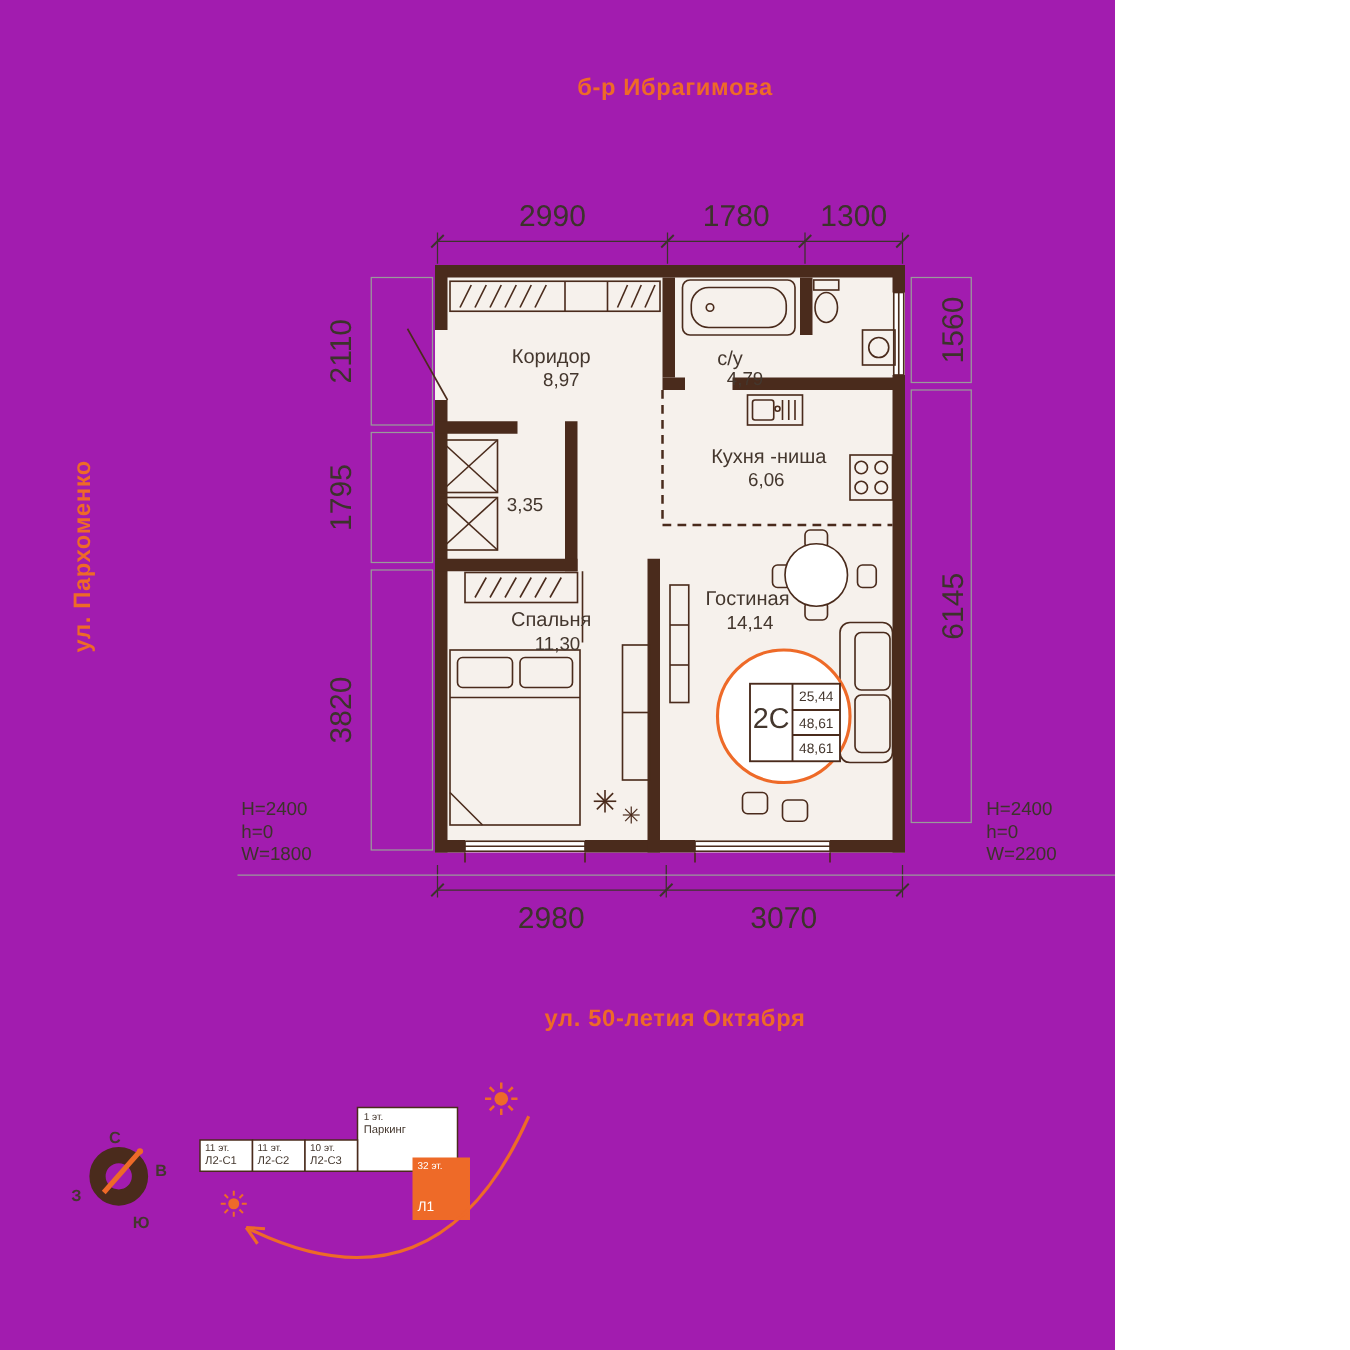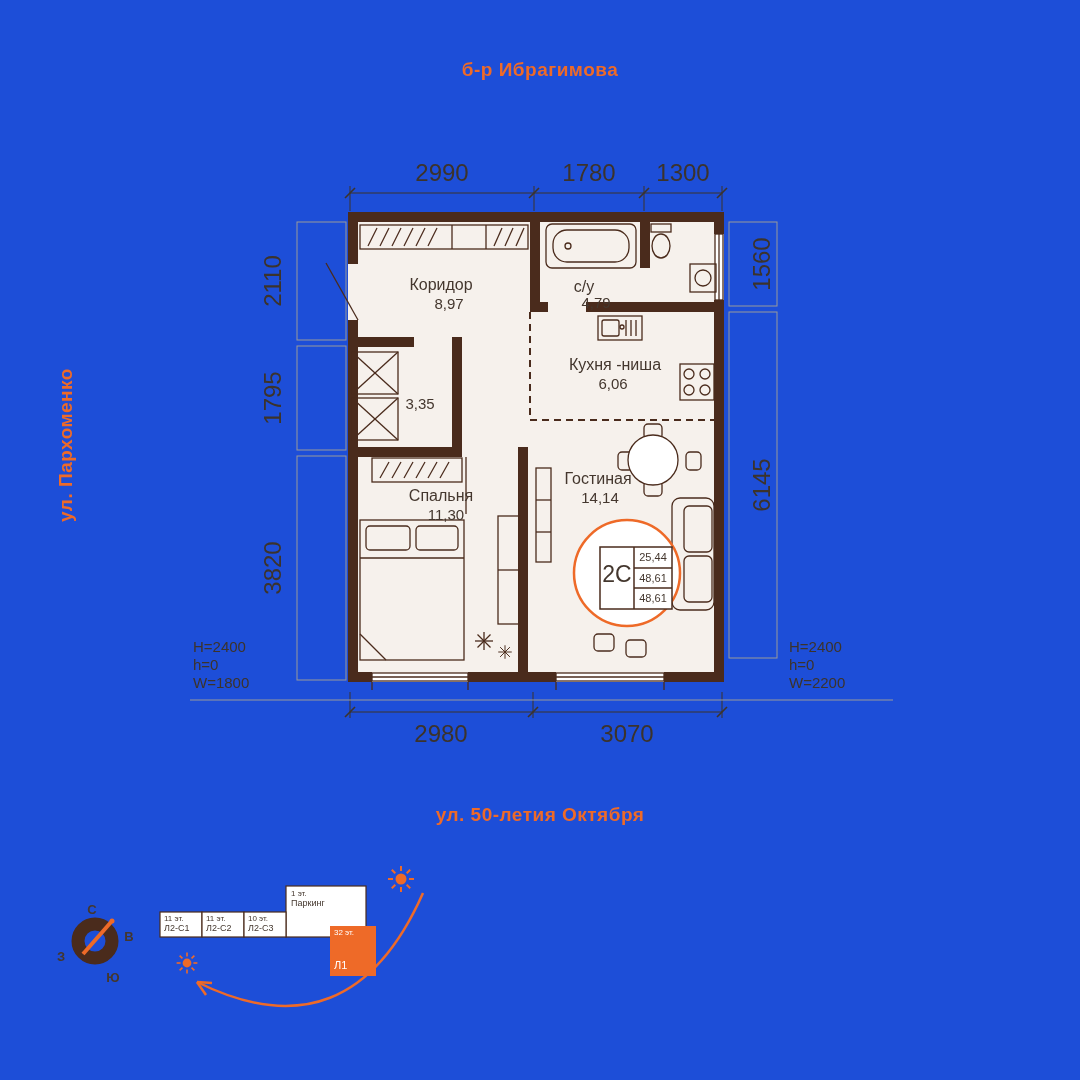--- a/index.html
+++ b/index.html
@@ -1,16 +1,16 @@
 <!DOCTYPE html>
 <html><head>
 <meta charset="utf-8">
 <style>
   html,body{margin:0;padding:0;background:#ffffff;}
-  .canvas{position:relative;width:1080px;height:1080px;background:#1d4ed8;overflow:hidden;}
+  .canvas{position:relative;width:892px;height:1080px;background:#a21caf;overflow:hidden;}
   svg text{font-family:"Liberation Sans", sans-serif;}
   .street{font-size:19px;fill:#EE6A28;font-weight:bold;letter-spacing:.5px;}
   .dim{font-size:24px;fill:#3C332B;}
   .room-name{font-size:16px;fill:#44372E;}
   .room-area{font-size:15px;fill:#44372E;}
   .annot{font-size:15px;fill:#3C332B;}
   .stamp-type{font-size:23px;fill:#44372E;}
   .stamp-val{font-size:11px;fill:#44372E;}
   .compass-letter{font-size:13px;font-weight:bold;fill:#44372E;}
   .blk-floors{font-size:8px;fill:#44372E;}

